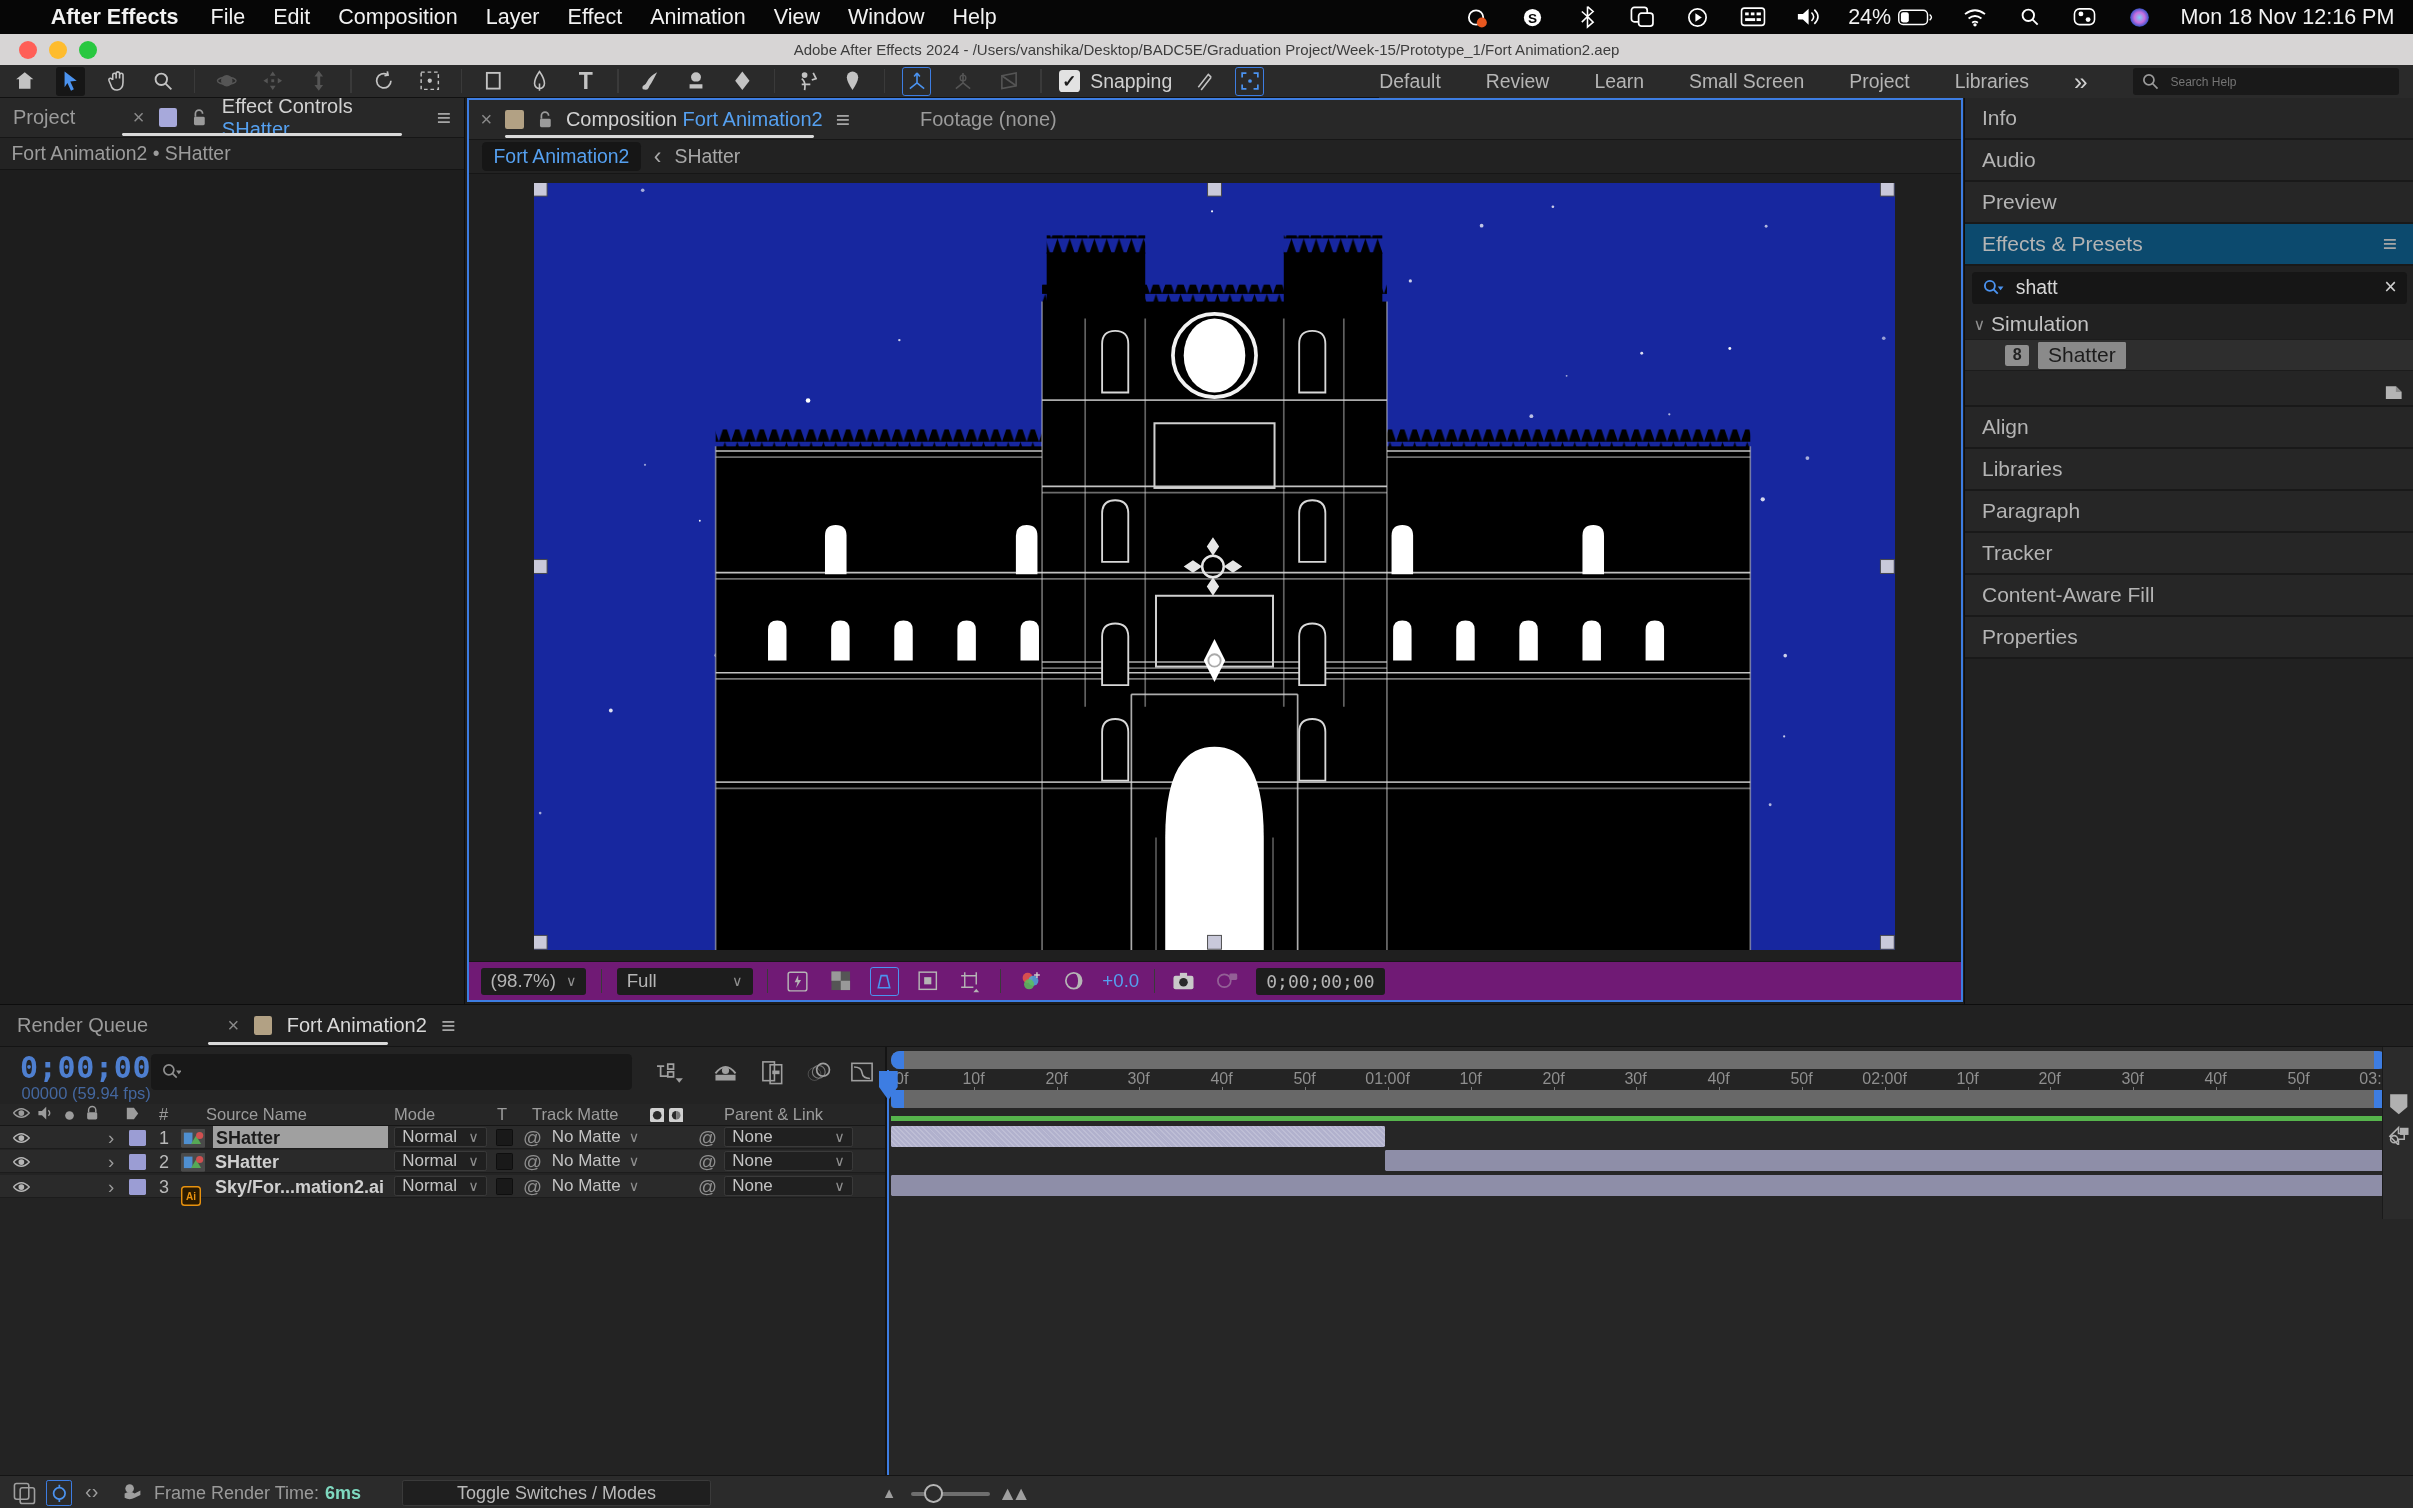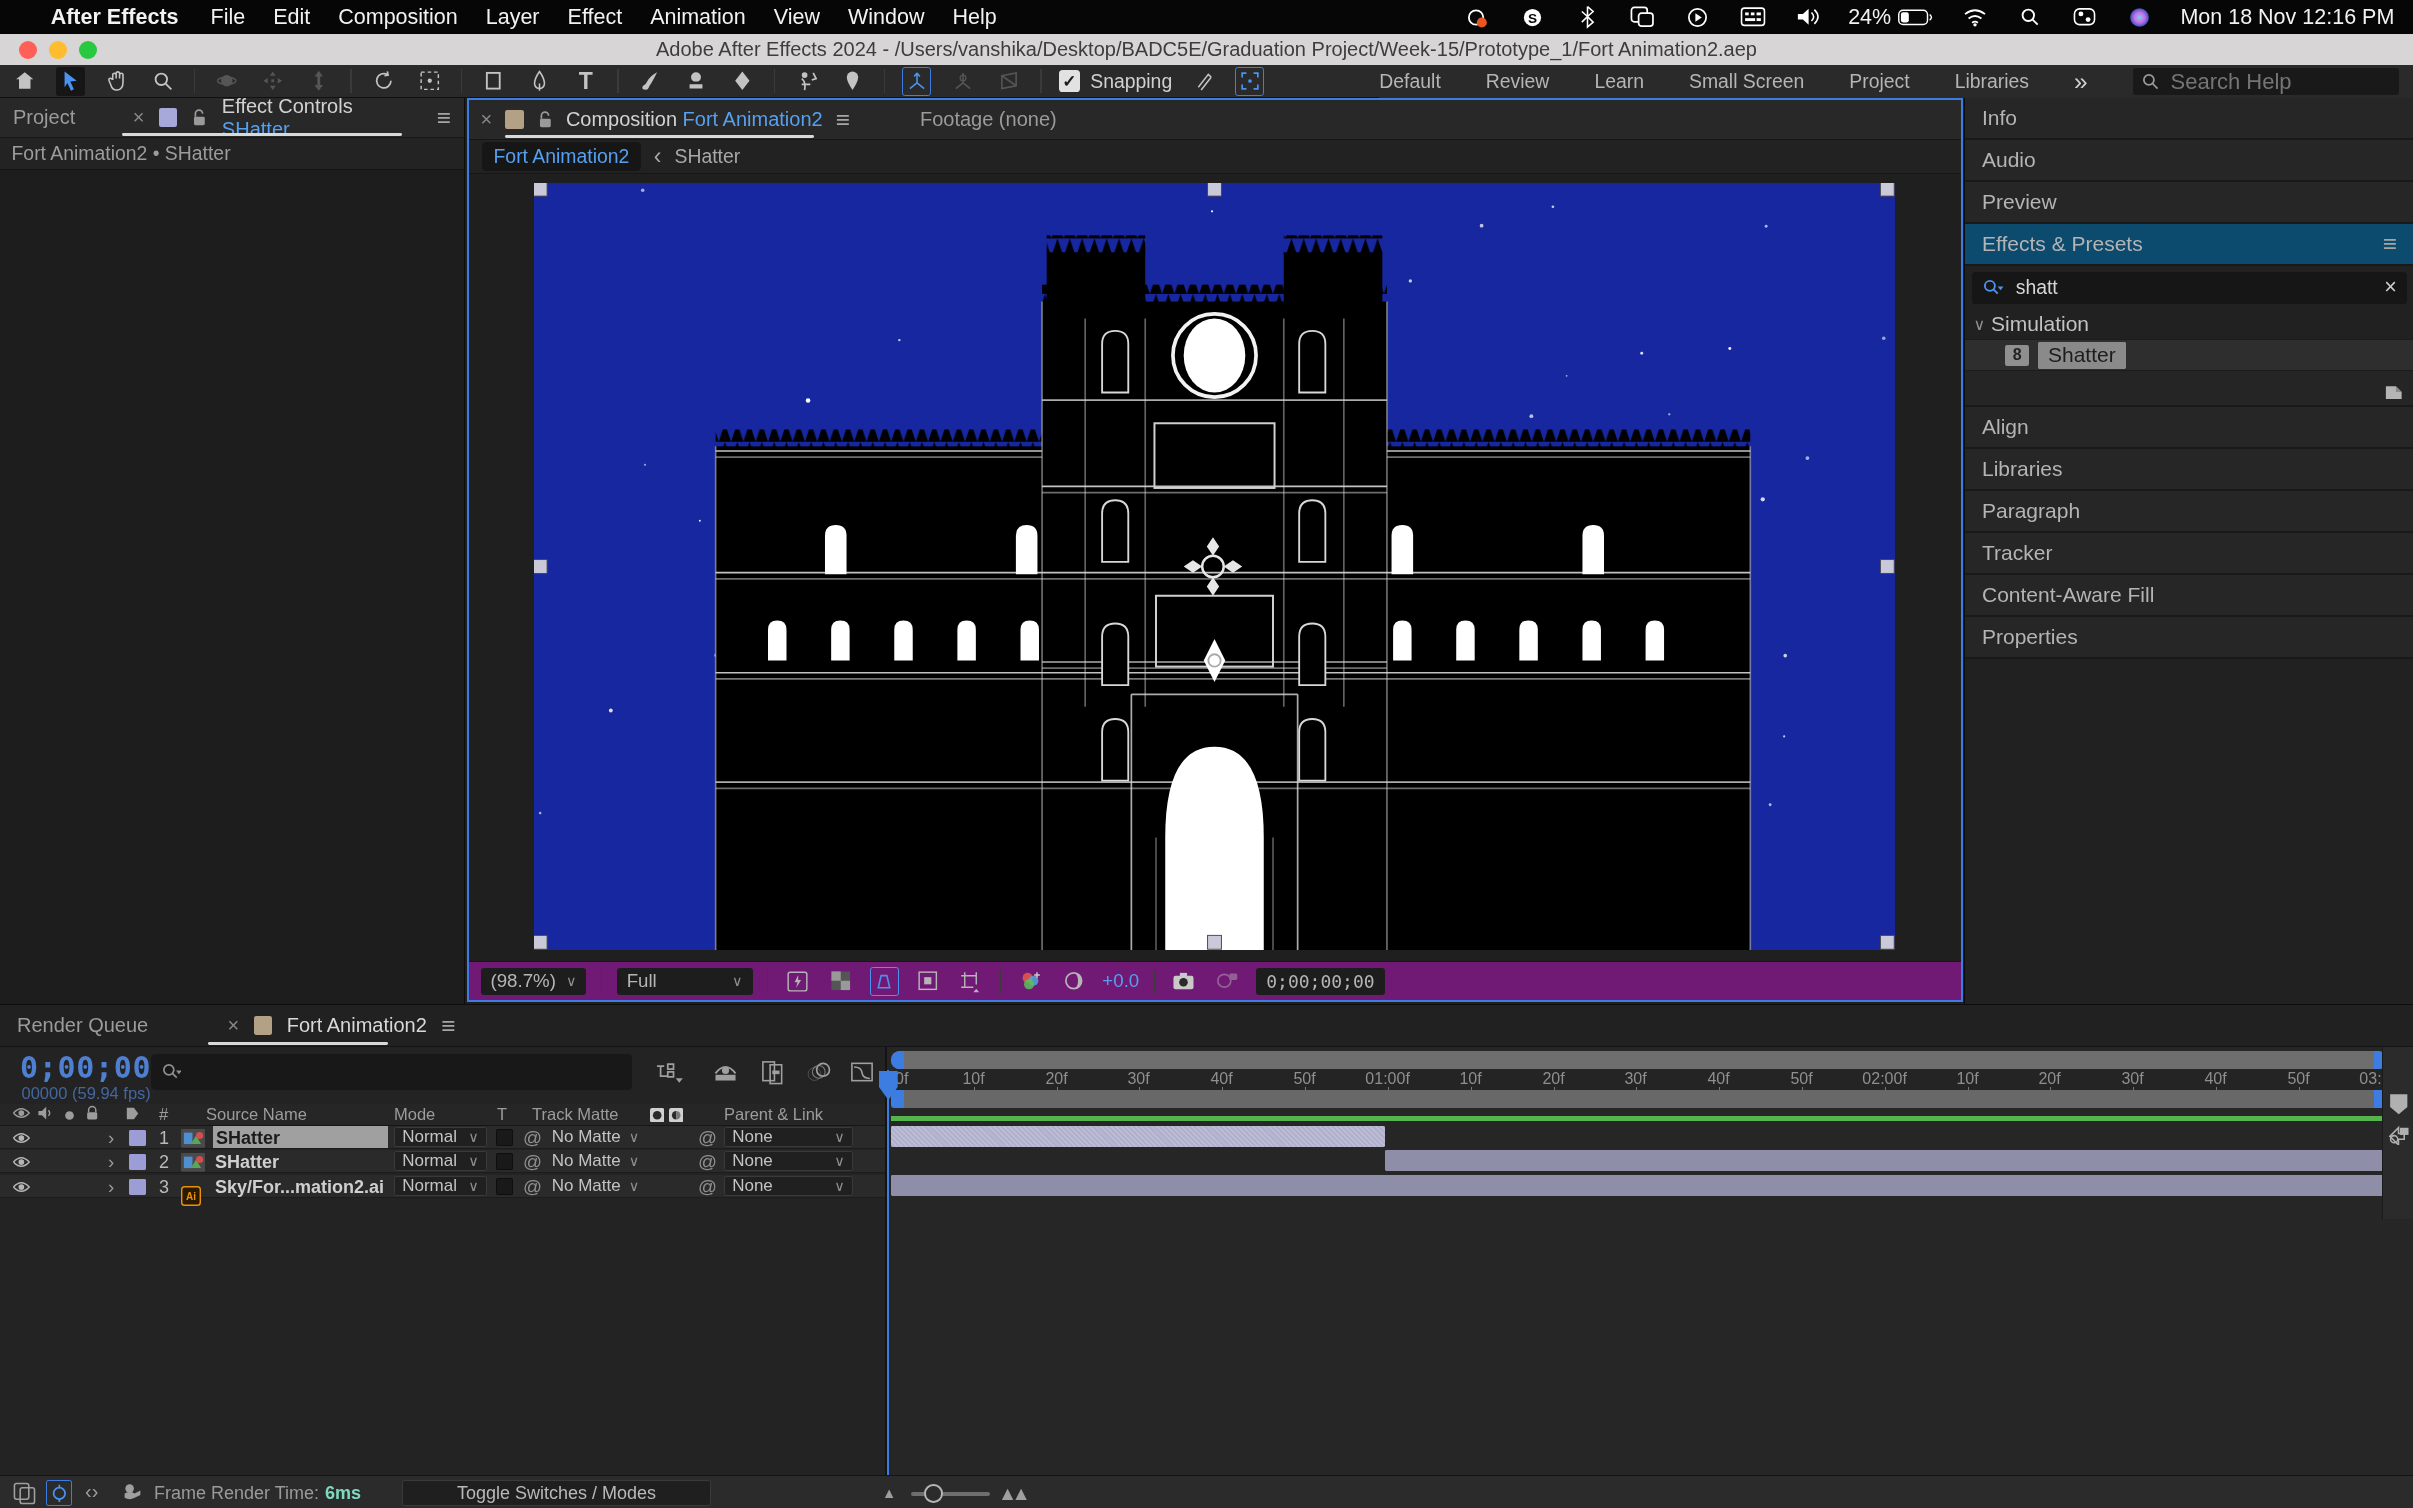--- a/index.html
+++ b/index.html
@@ -7,32 +7,32 @@
   #stage{position:relative;width:2413px;height:1508px;overflow:hidden;background:#1e1e1e;color:#c8c8c8;}
   .abs{position:absolute;}
   .flex{display:flex;align-items:center;}
   
   #menubar{left:0;top:0;width:2413px;height:34px;background:#060606;color:#f2f2f2;font-size:21.5px;display:flex;align-items:center;justify-content:space-between;padding:0 18.7px;}
   #menubar .left{display:flex;align-items:center;gap:32px;}
   #menubar .right{display:flex;align-items:center;gap:26px;}
   .menu-item{cursor:default;}
   .appname{font-weight:700;}
   
-  #titlebar{left:0;top:34px;width:2413px;height:32px;background:#d7d5d5;color:#3d3d3d;font-size:20px;display:flex;align-items:center;justify-content:center;border-bottom:1.4px solid #9f9e9e;}
+  #titlebar{left:0;top:34px;width:2413px;height:32px;background:#d7d5d5;color:#3d3d3d;font-size:15px;display:flex;align-items:center;justify-content:center;border-bottom:1.4px solid #9f9e9e;}
   .tl{position:absolute;top:7.2px;width:18px;height:18px;border-radius:50%;}
   
   #toolbar{left:0;top:65px;width:2413px;height:33px;background:#2a2a2a;border-bottom:1.4px solid #111;display:flex;align-items:center;gap:17px;padding:0 10px;font-size:19.4px;color:#bdbdbd;}
   .tool{width:29px;height:29px;display:flex;align-items:center;justify-content:center;border-radius:2.9px;}
   .tool svg{display:block;}
   .tool.active{background:#161616;}
   .tsep{width:1.4px;height:24.4px;background:#3a3a3a;}
   #workspaces{position:absolute;right:0;top:65px;height:33px;display:flex;align-items:center;gap:45px;padding-right:14.4px;font-size:19.4px;color:#b5b5b5;background:#2a2a2a;}
   .ws-tab{cursor:default;}
   #help-search{display:flex;align-items:center;gap:8.6px;background:#191919;border-radius:2.9px;height:27px;width:266px;padding:0 8.6px;color:#9a9a9a;}
-  #help-search input{background:transparent;border:none;outline:none;color:#bdbdbd;font-size:22px;width:201px;}
+  #help-search input{background:transparent;border:none;outline:none;color:#bdbdbd;font-size:12px;width:201px;}
   
   .panel-tabbar{height:40px;background:#282828;display:flex;align-items:center;font-size:20px;color:#9b9b9b;border-bottom:1.4px solid #161616;}
   .tabsq{width:18.7px;height:18.7px;border-radius:2.2px;display:inline-block;}
   .lockicon svg{display:block;}
   .hamb{font-size:24.4px;color:#a5a5a5;}
   .active-underline{position:absolute;height:2.9px;background:#d9d9d9;border-radius:1.4px;}
   
   #left-panel{left:0;top:98px;width:465px;height:906px;background:#1d1d1d;border-right:1.4px solid #0d0d0d;}
   #ec-context{height:32px;background:#232323;color:#9c9c9c;font-size:19.4px;display:flex;align-items:center;padding-left:11.5px;border-bottom:1.4px solid #141414;}
   

